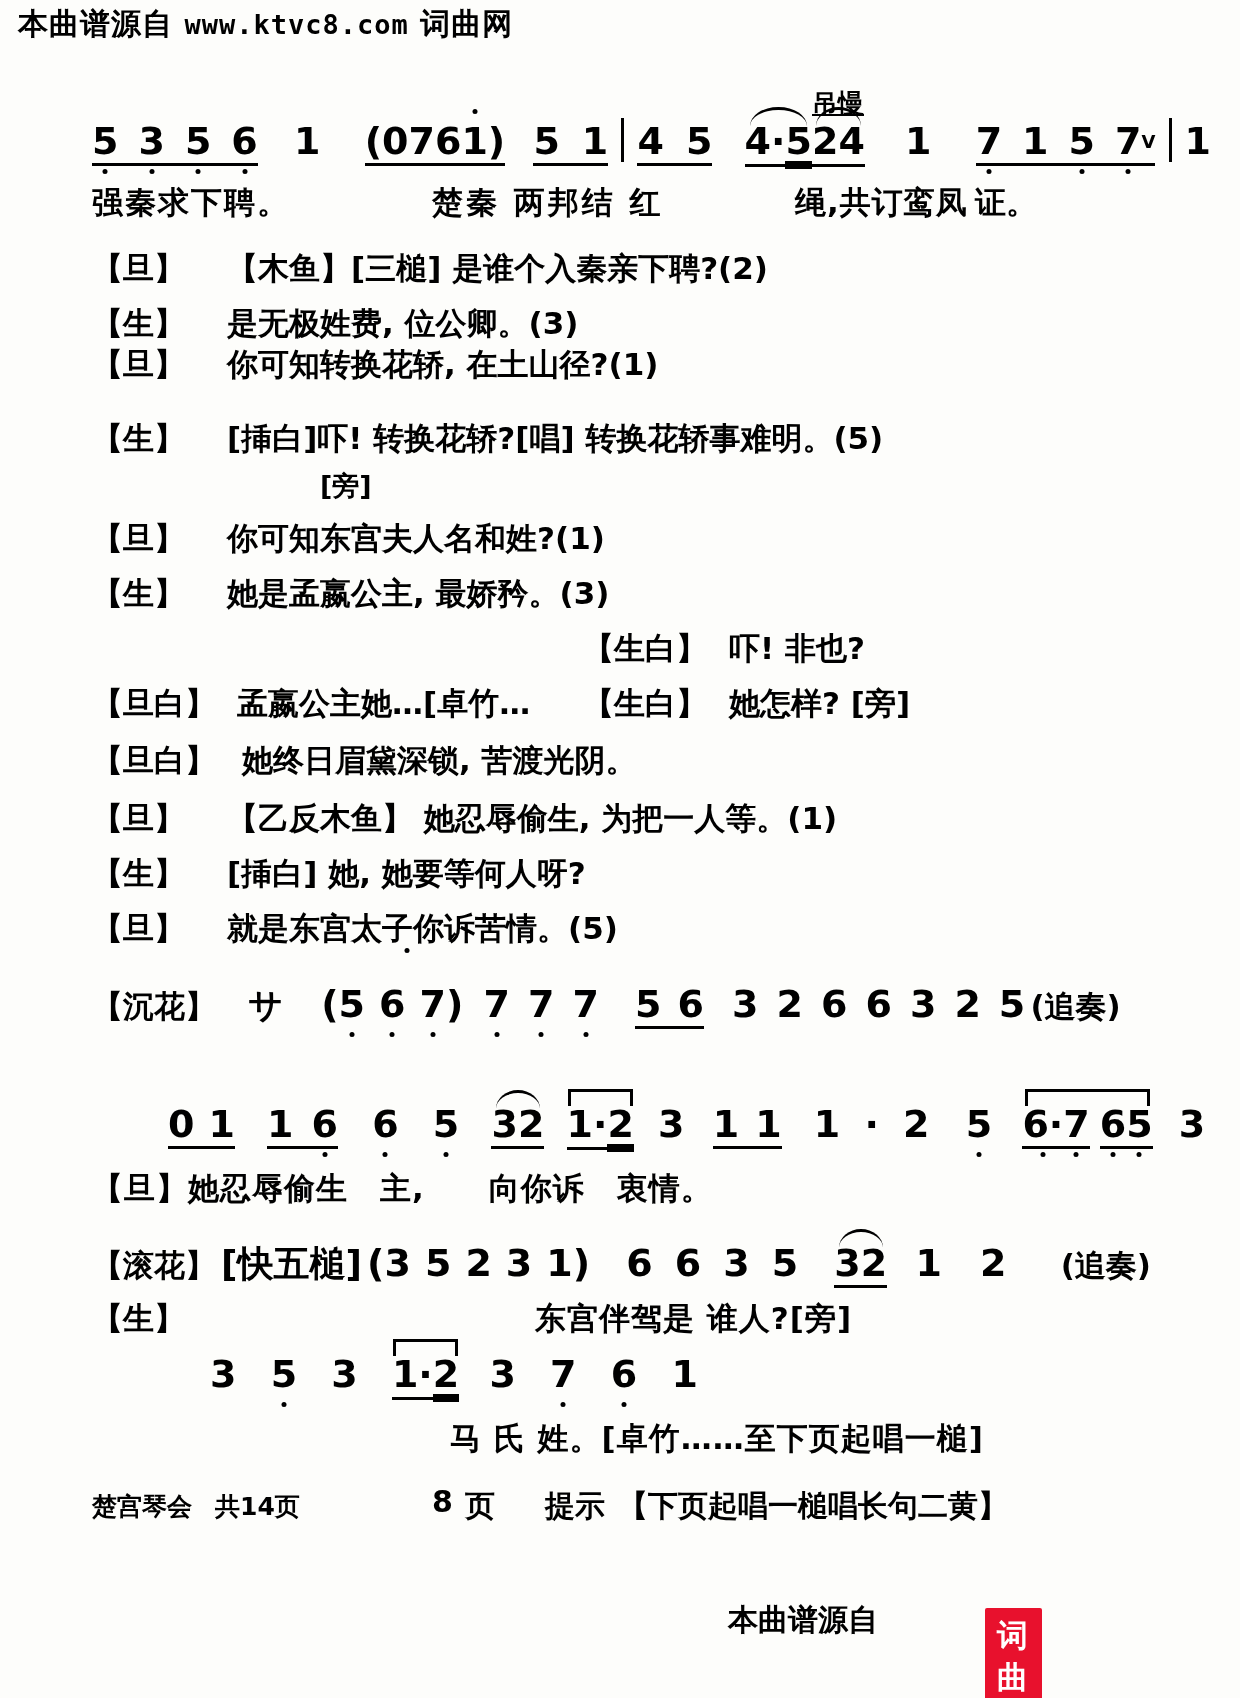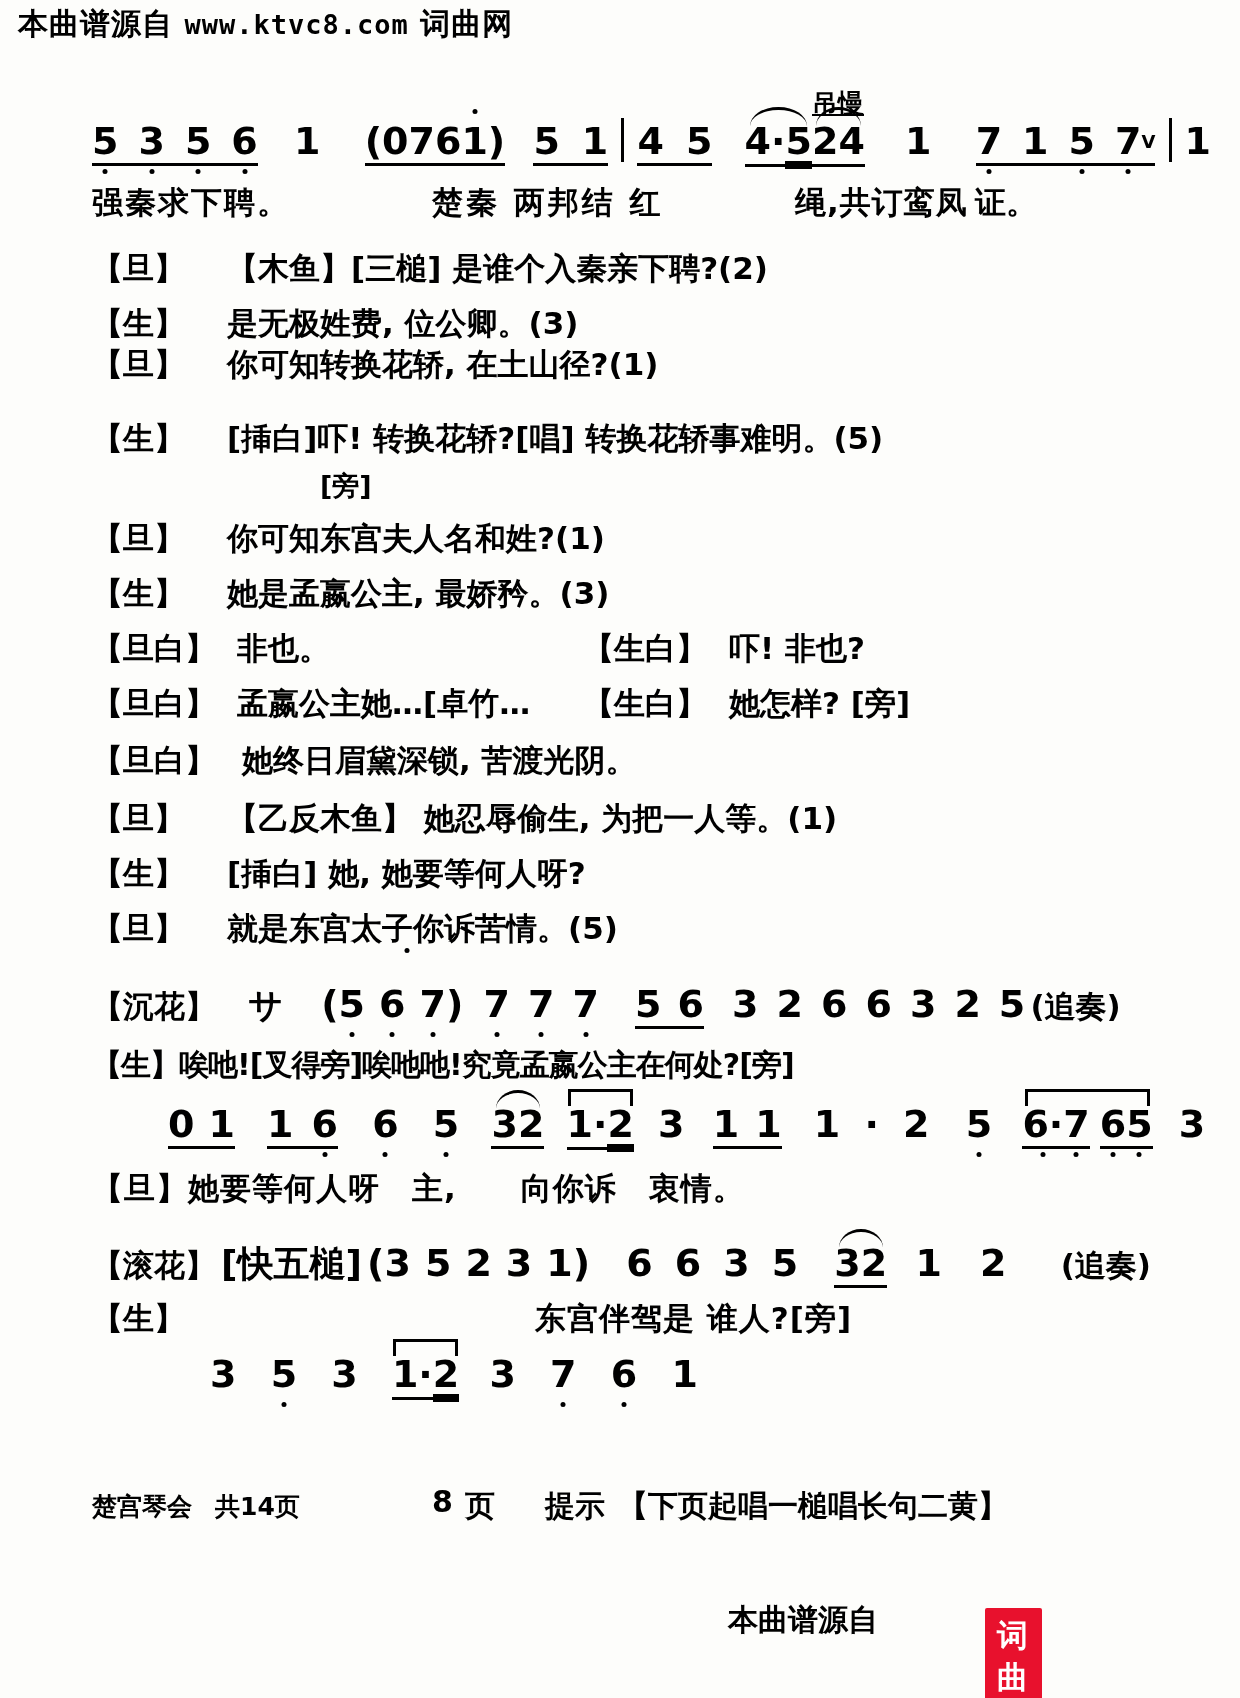--- a/index.html
+++ b/index.html
@@ -168,23 +168,20 @@
   <div class="dlg" style="left:320px;top:468px;font-size:27px;">[旁]</div>
 
   <div class="dlg" style="left:92px;top:518px;">
     <span class="role" style="width:135px">【旦】</span><span class="dtext">你可知东宫夫人名和姓?(1)</span>
   </div>
 
   <div class="dlg" style="left:92px;top:573px;">
     <span class="role" style="width:135px">【生】</span><span class="dtext">她是孟嬴公主, 最娇矜。(3)</span>
   </div>
 
-  <div class="dlg" style="left:92px;top:628px;">
-    <span class="role" style="width:145px">【旦白】</span><span class="dtext">非也。</span>
-  </div>
   <div class="dlg" style="left:583px;top:628px;">
     <span class="role">【生白】</span><span class="sp" style="width:22px"></span><span class="dtext">吓! 非也?</span>
   </div>
 
   <div class="dlg" style="left:92px;top:683px;">
     <span class="role" style="width:145px">【旦白】</span><span class="dtext">孟嬴公主她…[卓竹…</span>
   </div>
   <div class="dlg" style="left:583px;top:683px;">
     <span class="role">【生白】</span><span class="sp" style="width:22px"></span><span class="dtext">她怎样? [旁]</span>
   </div>
@@ -213,21 +210,20 @@
     <span class="note">(</span><span class="note dot-low">5</span><span class="sp" style="width:14px"></span><span class="note dot-low">6</span><span class="sp" style="width:14px"></span><span class="note dot-low">7</span><span class="note">)</span>
     <span class="sp" style="width:10px"></span>
     <span class="note dot-low">7</span><span class="sp" style="width:18px"></span><span class="note dot-low">7</span><span class="sp" style="width:18px"></span><span class="note dot-low">7</span>
     <span class="sp" style="width:26px"></span>
     <span class="grp beam1"><span class="note">5</span><span class="sp" style="width:16px"></span><span class="note">6</span></span>
     <span class="sp" style="width:18px"></span>
     <span class="note">3</span><span class="sp" style="width:18px"></span><span class="note">2</span><span class="sp" style="width:18px"></span><span class="note">6</span><span class="sp" style="width:18px"></span><span class="note">6</span><span class="sp" style="width:18px"></span><span class="note">3</span><span class="sp" style="width:18px"></span><span class="note">2</span><span class="sp" style="width:18px"></span><span class="note">5</span>
     <span style="font-size:31px;font-weight:700;">(追奏)</span>
   </div>
 
-  <div class="lrow" style="left:92px;top:1045px;letter-spacing:-1px;font-size:30px;">【生】唉吔![叉得旁]唉吔吔!究竟孟嬴公主在何处?[旁]</div>
 
   <div class="nrow" style="left:168px;top:1105px;">
     <span class="grp beam1"><span class="note">0</span><span class="sp" style="width:14px"></span><span class="note">1</span></span>
     <span class="sp" style="width:22px"></span>
     <span class="grp beam1"><span class="note">1</span><span class="sp" style="width:18px"></span><span class="note dot-low">6</span></span>
     <span class="sp" style="width:24px"></span>
     <span class="note dot-low">6</span>
     <span class="sp" style="width:24px"></span>
     <span class="note dot-low">5</span>
     <span class="sp" style="width:22px"></span>
@@ -247,21 +243,21 @@
     <span class="sp" style="width:26px"></span>
     <span class="note dot-low">5</span>
     <span class="sp" style="width:20px"></span>
     <span class="brk"><span class="grp beam1"><span class="note dot-low">6·</span><span class="note dot-low">7</span></span><span class="sp" style="width:10px"></span><span class="grp beam1"><span class="note dot-low">6</span><span class="note dot-low">5</span></span></span>
     <span class="sp" style="width:16px"></span>
     <span class="note">3</span>
     <span class="sp" style="width:26px"></span>
     
   </div>
 
-  <div class="lrow" style="left:92px;top:1168px;letter-spacing:1px;">【旦】她要等何人呀　主,　　向你诉　衷情。</div>
+  <div class="lrow" style="left:92px;top:1168px;letter-spacing:1px;">【旦】她忍辱偷生　主,　　向你诉　衷情。</div>
 
   <div class="nrow" style="left:92px;top:1240px;">
     <span style="font-size:31px;font-weight:700;">【滚花】</span>
     <span style="font-size:36px;font-weight:700;">[快五槌]</span>
     <span class="note">(</span><span class="note">3</span><span class="sp" style="width:14px"></span><span class="note">5</span><span class="sp" style="width:14px"></span><span class="note">2</span><span class="sp" style="width:14px"></span><span class="note">3</span><span class="sp" style="width:14px"></span><span class="note">1</span><span class="note">)</span>
     <span class="sp" style="width:26px"></span>
     <span class="note">6</span><span class="sp" style="width:22px"></span><span class="note">6</span><span class="sp" style="width:22px"></span><span class="note">3</span><span class="sp" style="width:22px"></span><span class="note">5</span>
     <span class="sp" style="width:26px"></span>
     <span class="slur"><span class="grp beam1"><span class="note">3</span><span class="note">2</span></span></span>
     <span class="sp" style="width:18px"></span>
@@ -286,20 +282,21 @@
     <span class="sp" style="width:20px"></span>
     <span class="note">3</span>
     <span class="sp" style="width:24px"></span>
     <span class="note dot-low">7</span>
     <span class="sp" style="width:24px"></span>
     <span class="note dot-low">6</span>
     <span class="sp" style="width:24px"></span>
     <span class="note">1</span>
   </div>
 
+  <div class="lrow" style="left:450px;top:1418px;letter-spacing:1px;">马 氏 姓。[卓竹……至下页起唱一槌]</div>
 
   <div class="footer" style="left:92px;top:1490px;">楚宫琴会</div>
   <div class="footer" style="left:215px;top:1490px;">共14页</div>
   <div class="footer-big" style="position:absolute;left:432px;top:1484px;">8</div>
   <div class="footer-big" style="position:absolute;left:465px;top:1486px;">页</div>
   <div class="footer-big" style="position:absolute;left:545px;top:1486px;">提示</div>
   <div class="footer-big" style="position:absolute;left:618px;top:1486px;">【下页起唱一槌唱长句二黄】</div>
 
   <div class="wm-bot" style="left:728px;top:1600px;">本曲谱源自</div>
   <div class="logo" style="left:985px;top:1608px;">词曲网</div>

